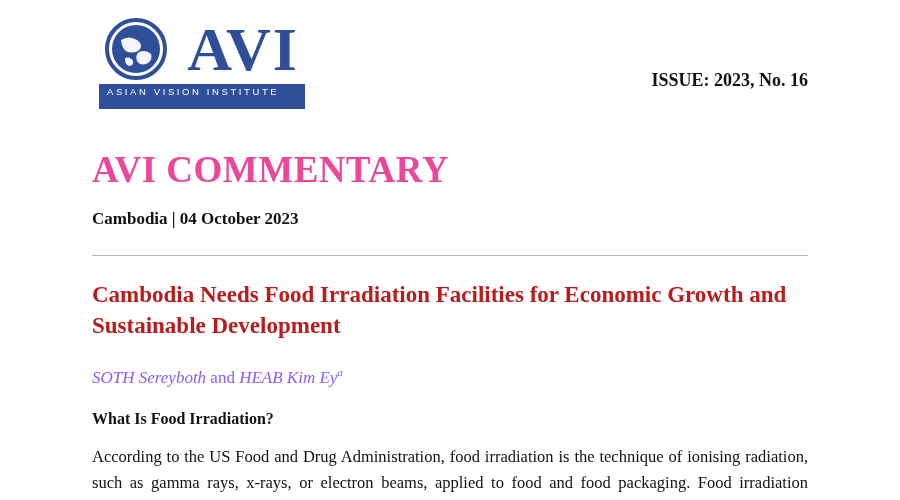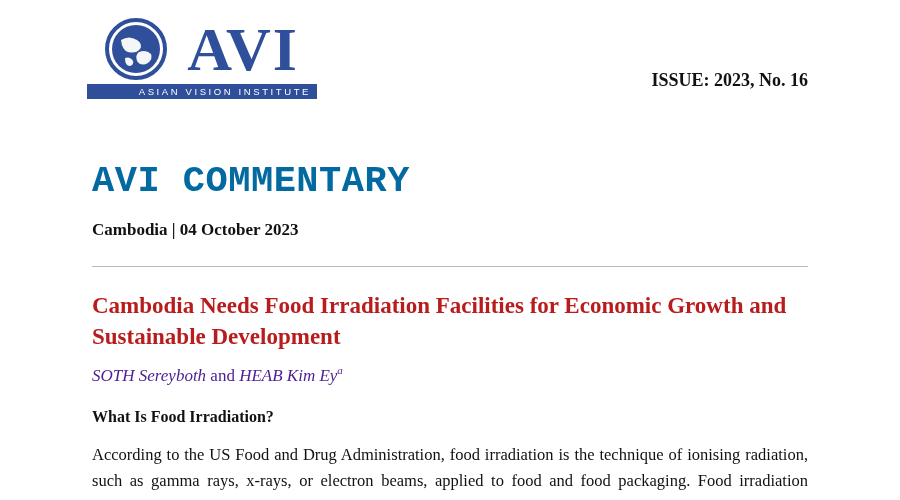--- a/index.html
+++ b/index.html
@@ -55,43 +55,43 @@
     letter-spacing: 2px;
     color: #2f4f9b;
   }
   .logo-sub {
     margin-top: 4px;
     background: #2f4f9b;
     color: #ffffff;
     font-family: "Liberation Sans", sans-serif;
     font-size: 9.5px;
     letter-spacing: 2.6px;
-    padding: 2px 6px 2px 8px;
-    width: 230px;
+    padding: 2px 6px 12px 8px;
+    width: 206px;
     box-sizing: border-box;
-    text-align: right;
+    text-align: left;
     font-weight: normal;
   }
   .issue {
     font-family: "Liberation Serif", serif;
     font-weight: bold;
     font-size: 18px;
     color: #111111;
     margin-top: 52px;
     white-space: nowrap;
   }
 
   
   .commentary-title {
-    margin-top: 34px;
-    font-family: Liberation Mono, monospace;
+    margin-top: 22px;
+    font-family: Liberation Serif, serif;
     font-weight: bold;
     font-size: 37px;
     letter-spacing: 0.5px;
-    color: #0369a1;
+    color: #ec4899;
   }
   .dateline {
     margin-top: 18px;
     font-family: Liberation Serif, serif;
     font-weight: bold;
     font-size: 17px;
     color: #111111;
   }
   .rule {
     margin-top: 26px;
@@ -103,23 +103,23 @@
   .article-title {
     margin-top: 24px;
     font-family: "Liberation Serif", serif;
     font-weight: bold;
     font-size: 23px;
     line-height: 1.33;
     color: #b91c1c;
     max-width: 700px;
   }
   .authors {
-    margin-top: 12px;
+    margin-top: 25px;
     font-size: 17px;
-    color: #4c1d95;
+    color: #8b5cf6;
   }
   .authors .name {
     font-style: italic;
   }
   .authors sup {
     font-size: 11px;
     font-style: italic;
   }
   .section-head {
     margin-top: 22px;

